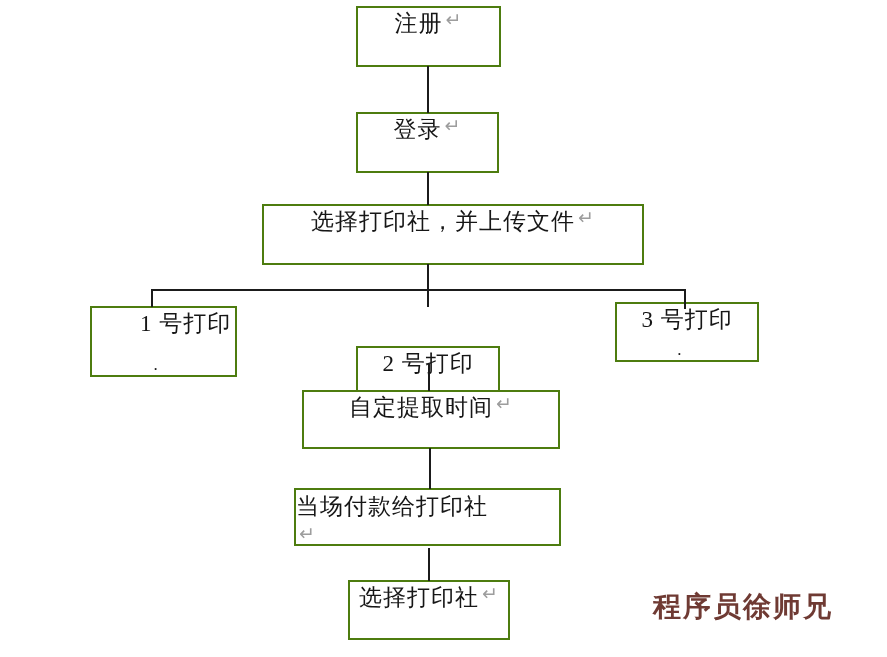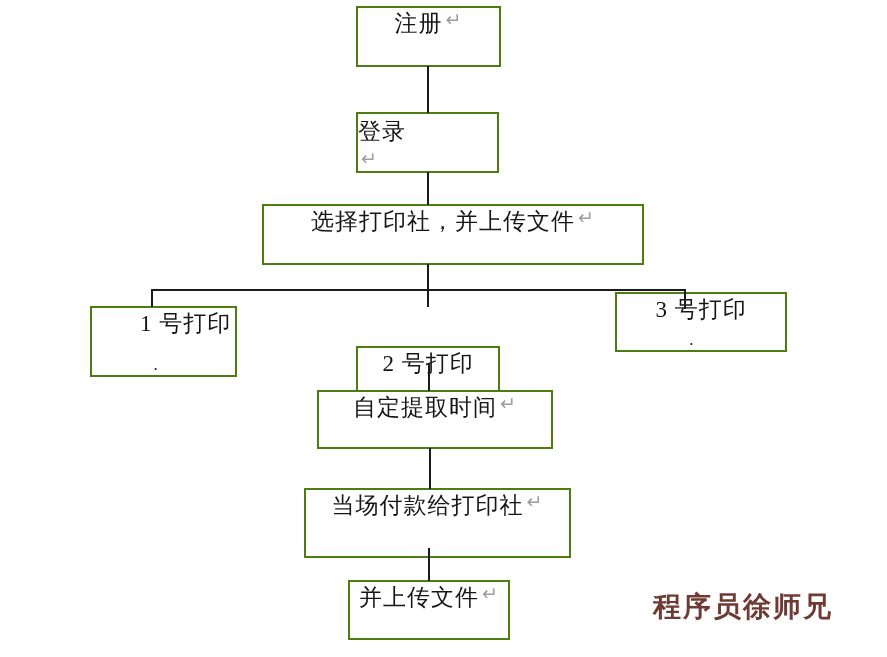--- a/index.html
+++ b/index.html
@@ -57,57 +57,57 @@
 </head>
 <body>
 
 <div class="canvas">
 
   <div class="node" style="left:356px; top:6px; width:145px; height:61px;">
     <span>注册</span>
       <span class="ret">↵</span>
   </div>
 
-  <div class="node" style="left:356px; top:112px; width:143px; height:61px;flex-direction:column;">
+  <div class="node" style="left:356px; top:112px; width:143px; height:61px;">
     <span>登录</span>
       <span class="ret">↵</span>
   </div>
 
   <div class="node" style="left:262px; top:204px; width:382px; height:61px;">
     <span>选择打印社，并上传文件</span>
       <span class="ret">↵</span>
   </div>
 
   <div class="node" style="left:90px; top:306px; width:147px; height:71px;padding-left:44px;">
     <span>1 号打印</span>
     <span class="branch-dot">.</span>
   </div>
 
   <div class="node" style="left:356px; top:306px; width:144px; height:59px;margin-top:40px;">
     <span>2 号打印</span>
     <span class="branch-dot">.</span>
   </div>
 
-  <div class="node" style="left:615px; top:292px; width:172px; height:60px;">
+  <div class="node" style="left:615px; top:302px; width:144px; height:60px;">
     <span>3 号打印</span>
     <span class="branch-dot">.</span>
   </div>
 
-  <div class="node" style="left:317px; top:390px; width:236px; height:59px;">
+  <div class="node" style="left:302px; top:390px; width:258px; height:59px;">
     <span>自定提取时间</span>
       <span class="ret">↵</span>
   </div>
 
-  <div class="node" style="left:304px; top:488px; width:267px; height:70px;">
+  <div class="node" style="left:294px; top:488px; width:267px; height:58px;flex-direction:column;">
     <span>当场付款给打印社</span>
       <span class="ret">↵</span>
   </div>
 
   <div class="node" style="left:348px; top:580px; width:162px; height:60px;">
-    <span>并上传文件</span>
+    <span>选择打印社</span>
       <span class="ret">↵</span>
   </div>
 
   <div class="line" style="left:427px; top:66px;  width:2px; height:47px;"></div>
   <div class="line" style="left:427px; top:172px; width:2px; height:33px;"></div>
   <div class="line" style="left:427px; top:264px; width:2px; height:43px;"></div>
   <div class="line" style="left:151px; top:289px; width:535px; height:2px;"></div>
   <div class="line" style="left:151px; top:289px; width:2px; height:18px;"></div>
   <div class="line" style="left:684px; top:289px; width:2px; height:20px;"></div>
   <div class="line" style="left:428px; top:364px; width:2px; height:27px;"></div>

